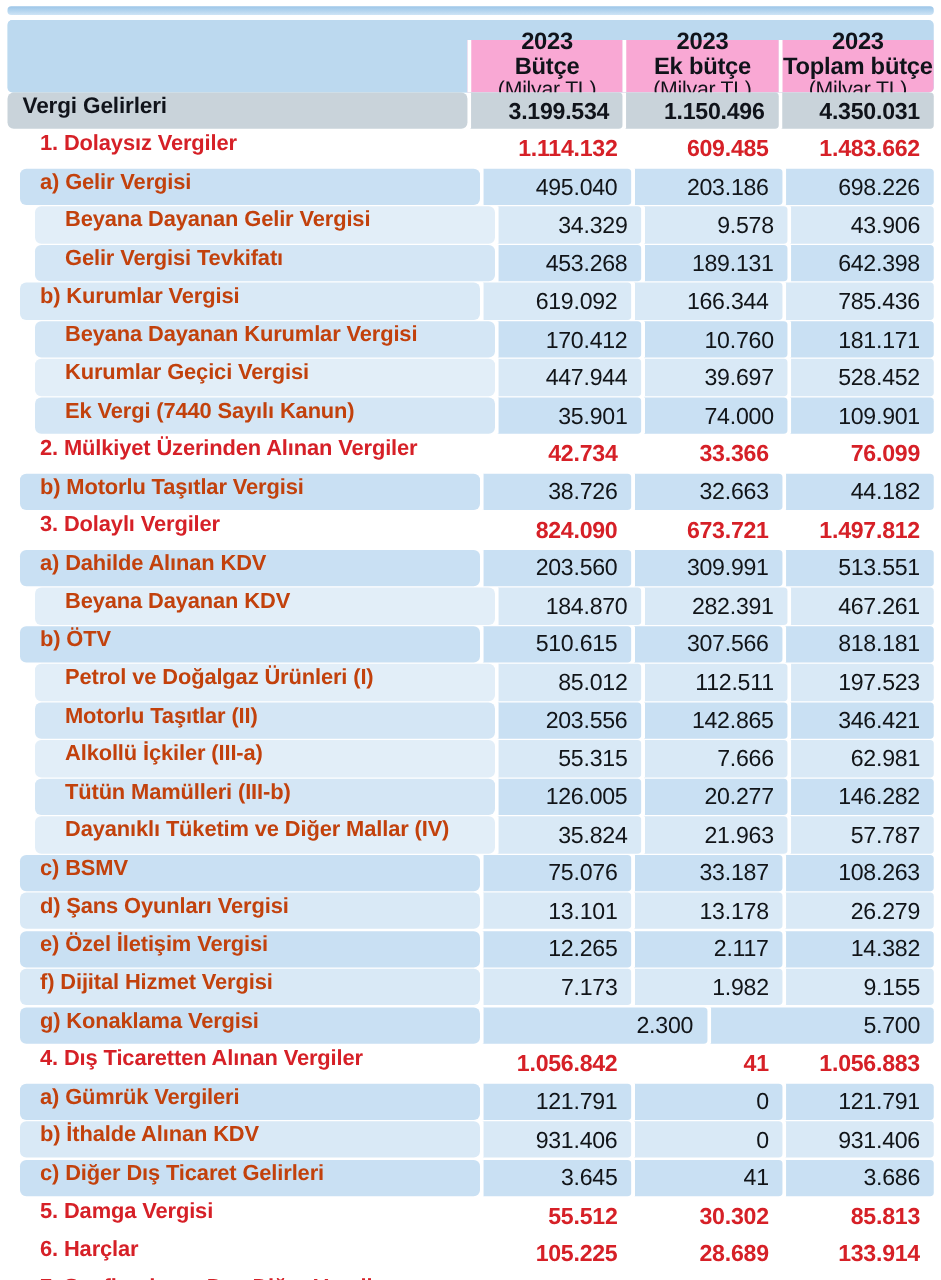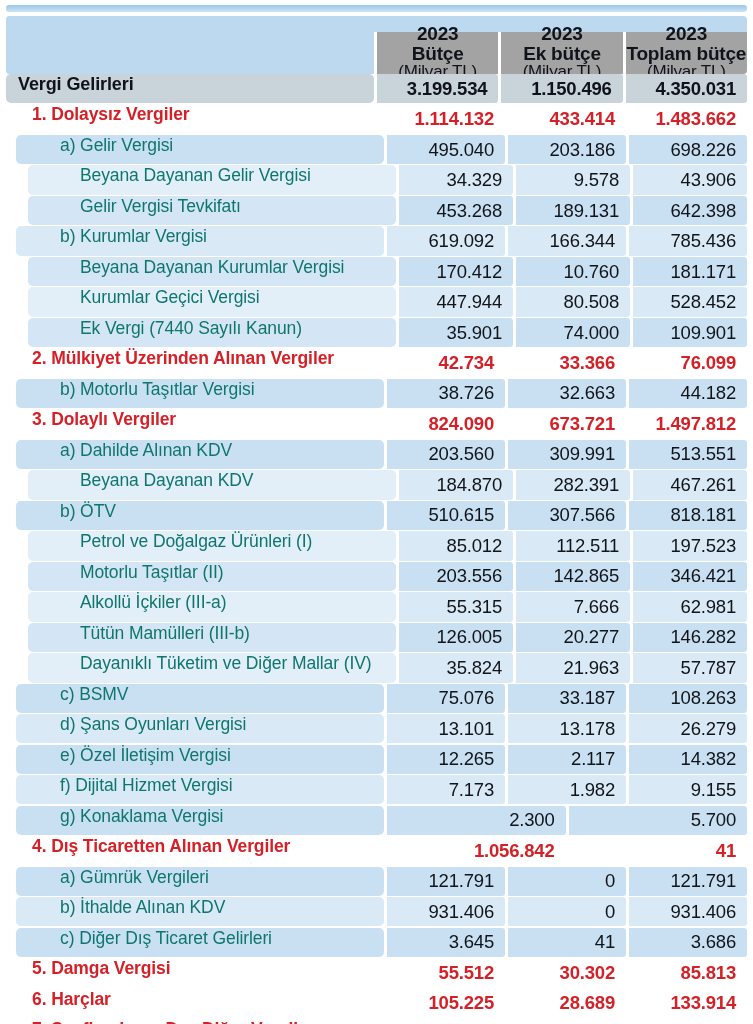--- a/index.html
+++ b/index.html
@@ -40,21 +40,21 @@
     background: #bcd9ef;
     border-radius: 4px;
     overflow: hidden;
   }
   .thead .th-label {
     flex: 0 0 368px;
     background: #bcd9ef;
   }
   .thead .th-num {
     flex: 1 1 0;
-    background: #a3a3a3;
+    background: #f9a8d4;
     border-left: 3px solid #ffffff;
     display: flex;
     flex-direction: column;
     align-items: center;
     justify-content: center;
     color: #10131a;
     line-height: 1.02;
     padding-bottom: 1px;
     margin-top: 16px;
   }
@@ -110,21 +110,21 @@
   .r-total .cell-label { background: #c9d3da; }
   .r-total .cell-label .txt { font-weight: bold; color: #10131a; font-size: 18px;}
   .r-total .cell-num { background: #c9d3da; font-weight: bold; color: #10131a; }
 
   
   .r-red .cell-label { background: #ffffff; }
   .r-red .cell-label .txt { font-weight: bold; color: #d62027; }
   .r-red .cell-num { background: #ffffff; font-weight: bold; color: #d62027; }
 
   
-  .r-norm .cell-label .txt { color: #0f766e; font-weight: normal; margin-left: 28px; }
+  .r-norm .cell-label .txt { color: #c2410c; font-weight: bold; }
   .r-norm .cell-num { color: #111418; font-weight: normal; }
   .sh-a .cell-label { background: #d9e9f6; }
   .sh-a .cell-num  { background: #d9e9f6; }
   .sh-b .cell-label { background: #c9e0f3; }
   .sh-b .cell-num  { background: #c9e0f3; }
 
   
   .ind2.sh-a .cell-label { background: #e2eef8; }
   .ind2.sh-b .cell-label { background: #d4e6f5; }
 </style>
@@ -161,21 +161,21 @@
         </div>
         <div class="cell-num">3.199.534</div>
         <div class="cell-num">1.150.496</div>
         <div class="cell-num">4.350.031</div>
       </div>
       <div class="trow ind1 r-red">
         <div class="cell-label">
           <span class="txt">1. Dolaysız Vergiler</span>
         </div>
         <div class="cell-num">1.114.132</div>
-        <div class="cell-num">433.414</div>
+        <div class="cell-num">609.485</div>
         <div class="cell-num">1.483.662</div>
       </div>
       <div class="trow ind1 r-norm sh-b">
         <div class="cell-label">
           <span class="txt">a) Gelir Vergisi</span>
         </div>
         <div class="cell-num">495.040</div>
         <div class="cell-num">203.186</div>
         <div class="cell-num">698.226</div>
       </div>
@@ -209,21 +209,21 @@
         </div>
         <div class="cell-num">170.412</div>
         <div class="cell-num">10.760</div>
         <div class="cell-num">181.171</div>
       </div>
       <div class="trow ind2 r-norm sh-a">
         <div class="cell-label">
           <span class="txt">Kurumlar Geçici Vergisi</span>
         </div>
         <div class="cell-num">447.944</div>
-        <div class="cell-num">80.508</div>
+        <div class="cell-num">39.697</div>
         <div class="cell-num">528.452</div>
       </div>
       <div class="trow ind2 r-norm sh-b">
         <div class="cell-label">
           <span class="txt">Ek Vergi (7440 Sayılı Kanun)</span>
         </div>
         <div class="cell-num">35.901</div>
         <div class="cell-num">74.000</div>
         <div class="cell-num">109.901</div>
       </div>
@@ -353,20 +353,21 @@
         </div>
         <div class="cell-num">2.300</div>
         <div class="cell-num">5.700</div>
       </div>
       <div class="trow ind1 r-red">
         <div class="cell-label">
           <span class="txt">4. Dış Ticaretten Alınan Vergiler</span>
         </div>
         <div class="cell-num">1.056.842</div>
         <div class="cell-num">41</div>
+        <div class="cell-num">1.056.883</div>
       </div>
       <div class="trow ind1 r-norm sh-b">
         <div class="cell-label">
           <span class="txt">a) Gümrük Vergileri</span>
         </div>
         <div class="cell-num">121.791</div>
         <div class="cell-num">0</div>
         <div class="cell-num">121.791</div>
       </div>
       <div class="trow ind1 r-norm sh-a">

